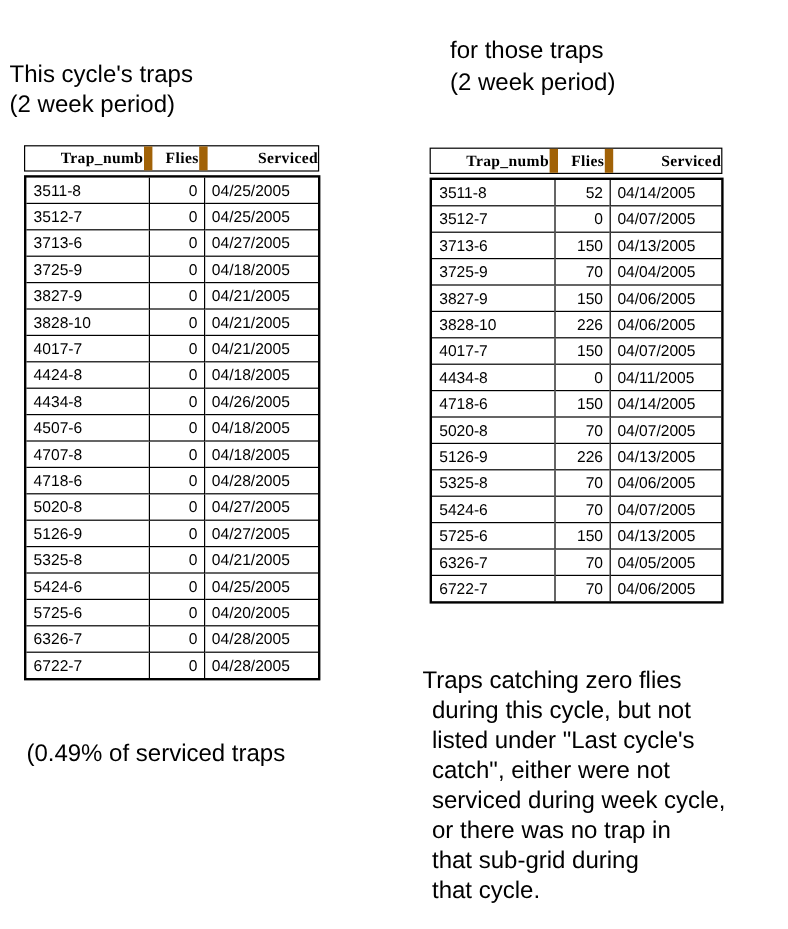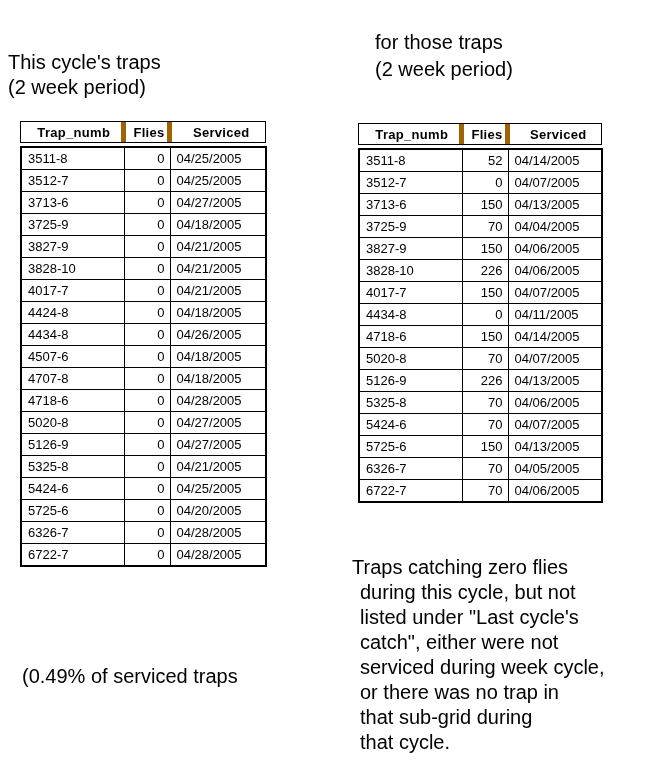--- a/index.html
+++ b/index.html
@@ -55,38 +55,39 @@
     vertical-align: middle;
     overflow: hidden;
     white-space: nowrap;
   }
   table.grid col.c1 { width: 102px; }
   table.grid col.c2 { width: 46px;  }
   
 
   .hdr-box table.grid th {
     font-weight: bold;
-    text-align: center;
+    text-align: right;
     padding-left: 6px;
     letter-spacing: 0.3px;
     height: 20px;
-  }
-  .hdr-box th + th { border-left: 5px solid #a16207; }
+    font-family: Liberation Serif, serif;
+  }
+  .hdr-box th + th { border-left: 7px solid #a16207; }
 
   .body-box td.c-trap  { padding-left: 6px; text-align: left;  border-right: 1px solid #000000; }
   .body-box td.c-flies { padding-right: 5px; text-align: right; border-right: 1px solid #000000; }
   .body-box td.c-date  { padding-left: 6px; text-align: left; }
   .body-box tr + tr td { border-top: 1px solid #000000; }
 
   .caption {
     position: absolute;
     font-size: 20px;
     white-space: nowrap;
   }
-  .caption-left  { left: 22px;  top: 615px; line-height: 27px; margin-top: 48px; }
+  .caption-left  { left: 22px;  top: 615px; line-height: 27px; }
   .caption-left .cap-line + .cap-line { padding-left: 15px; }
   .caption-right { left: 352px; top: 555px; line-height: 25px; }
   .caption-right .cap-line + .cap-line { padding-left: 8px; }
 </style>
 </head>
 <body>
 
 <div class="page">
 
   <div class="title title-left">

